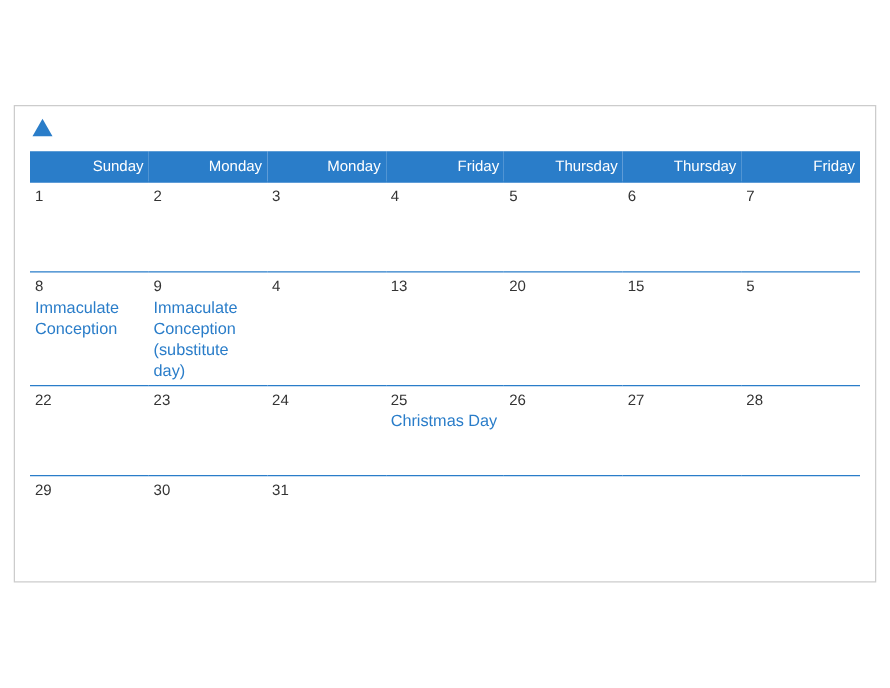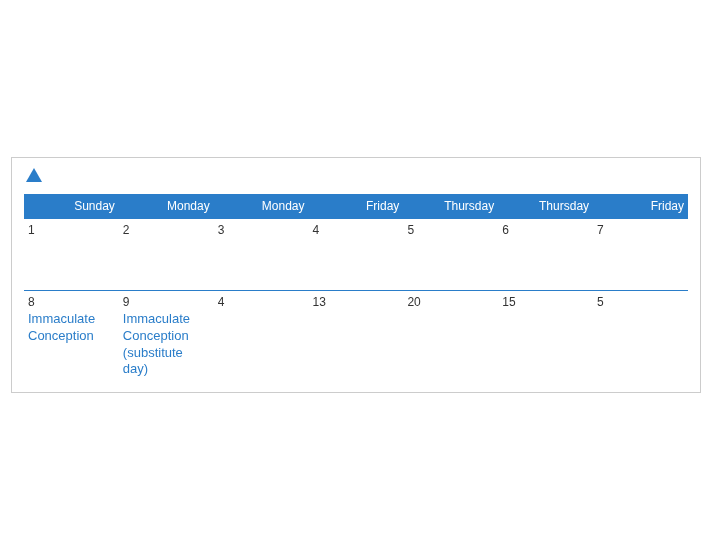--- a/index.html
+++ b/index.html
@@ -176,15 +176,54 @@
           <td>
             <span class="day-number">20</span>
           </td>
           <td>
             <span class="day-number">15</span>
           </td>
           <td>
             <span class="day-number">5</span>
           </td>
         </tr>
+        <tr>
+          <td>
+            <span class="day-number">22</span>
+          </td>
+          <td>
+            <span class="day-number">23</span>
+          </td>
+          <td>
+            <span class="day-number">24</span>
+          </td>
+          <td>
+            <span class="day-number">25</span>
+            <span class="holiday-text">Christmas Day</span>
+          </td>
+          <td>
+            <span class="day-number">26</span>
+          </td>
+          <td>
+            <span class="day-number">27</span>
+          </td>
+          <td>
+            <span class="day-number">28</span>
+          </td>
+        </tr>
+        <tr>
+          <td>
+            <span class="day-number">29</span>
+          </td>
+          <td>
+            <span class="day-number">30</span>
+          </td>
+          <td>
+            <span class="day-number">31</span>
+          </td>
+          <td></td>
+          <td></td>
+          <td></td>
+          <td></td>
+        </tr>
       </tbody>
   </table>
 </div>
 
 </body></html>

